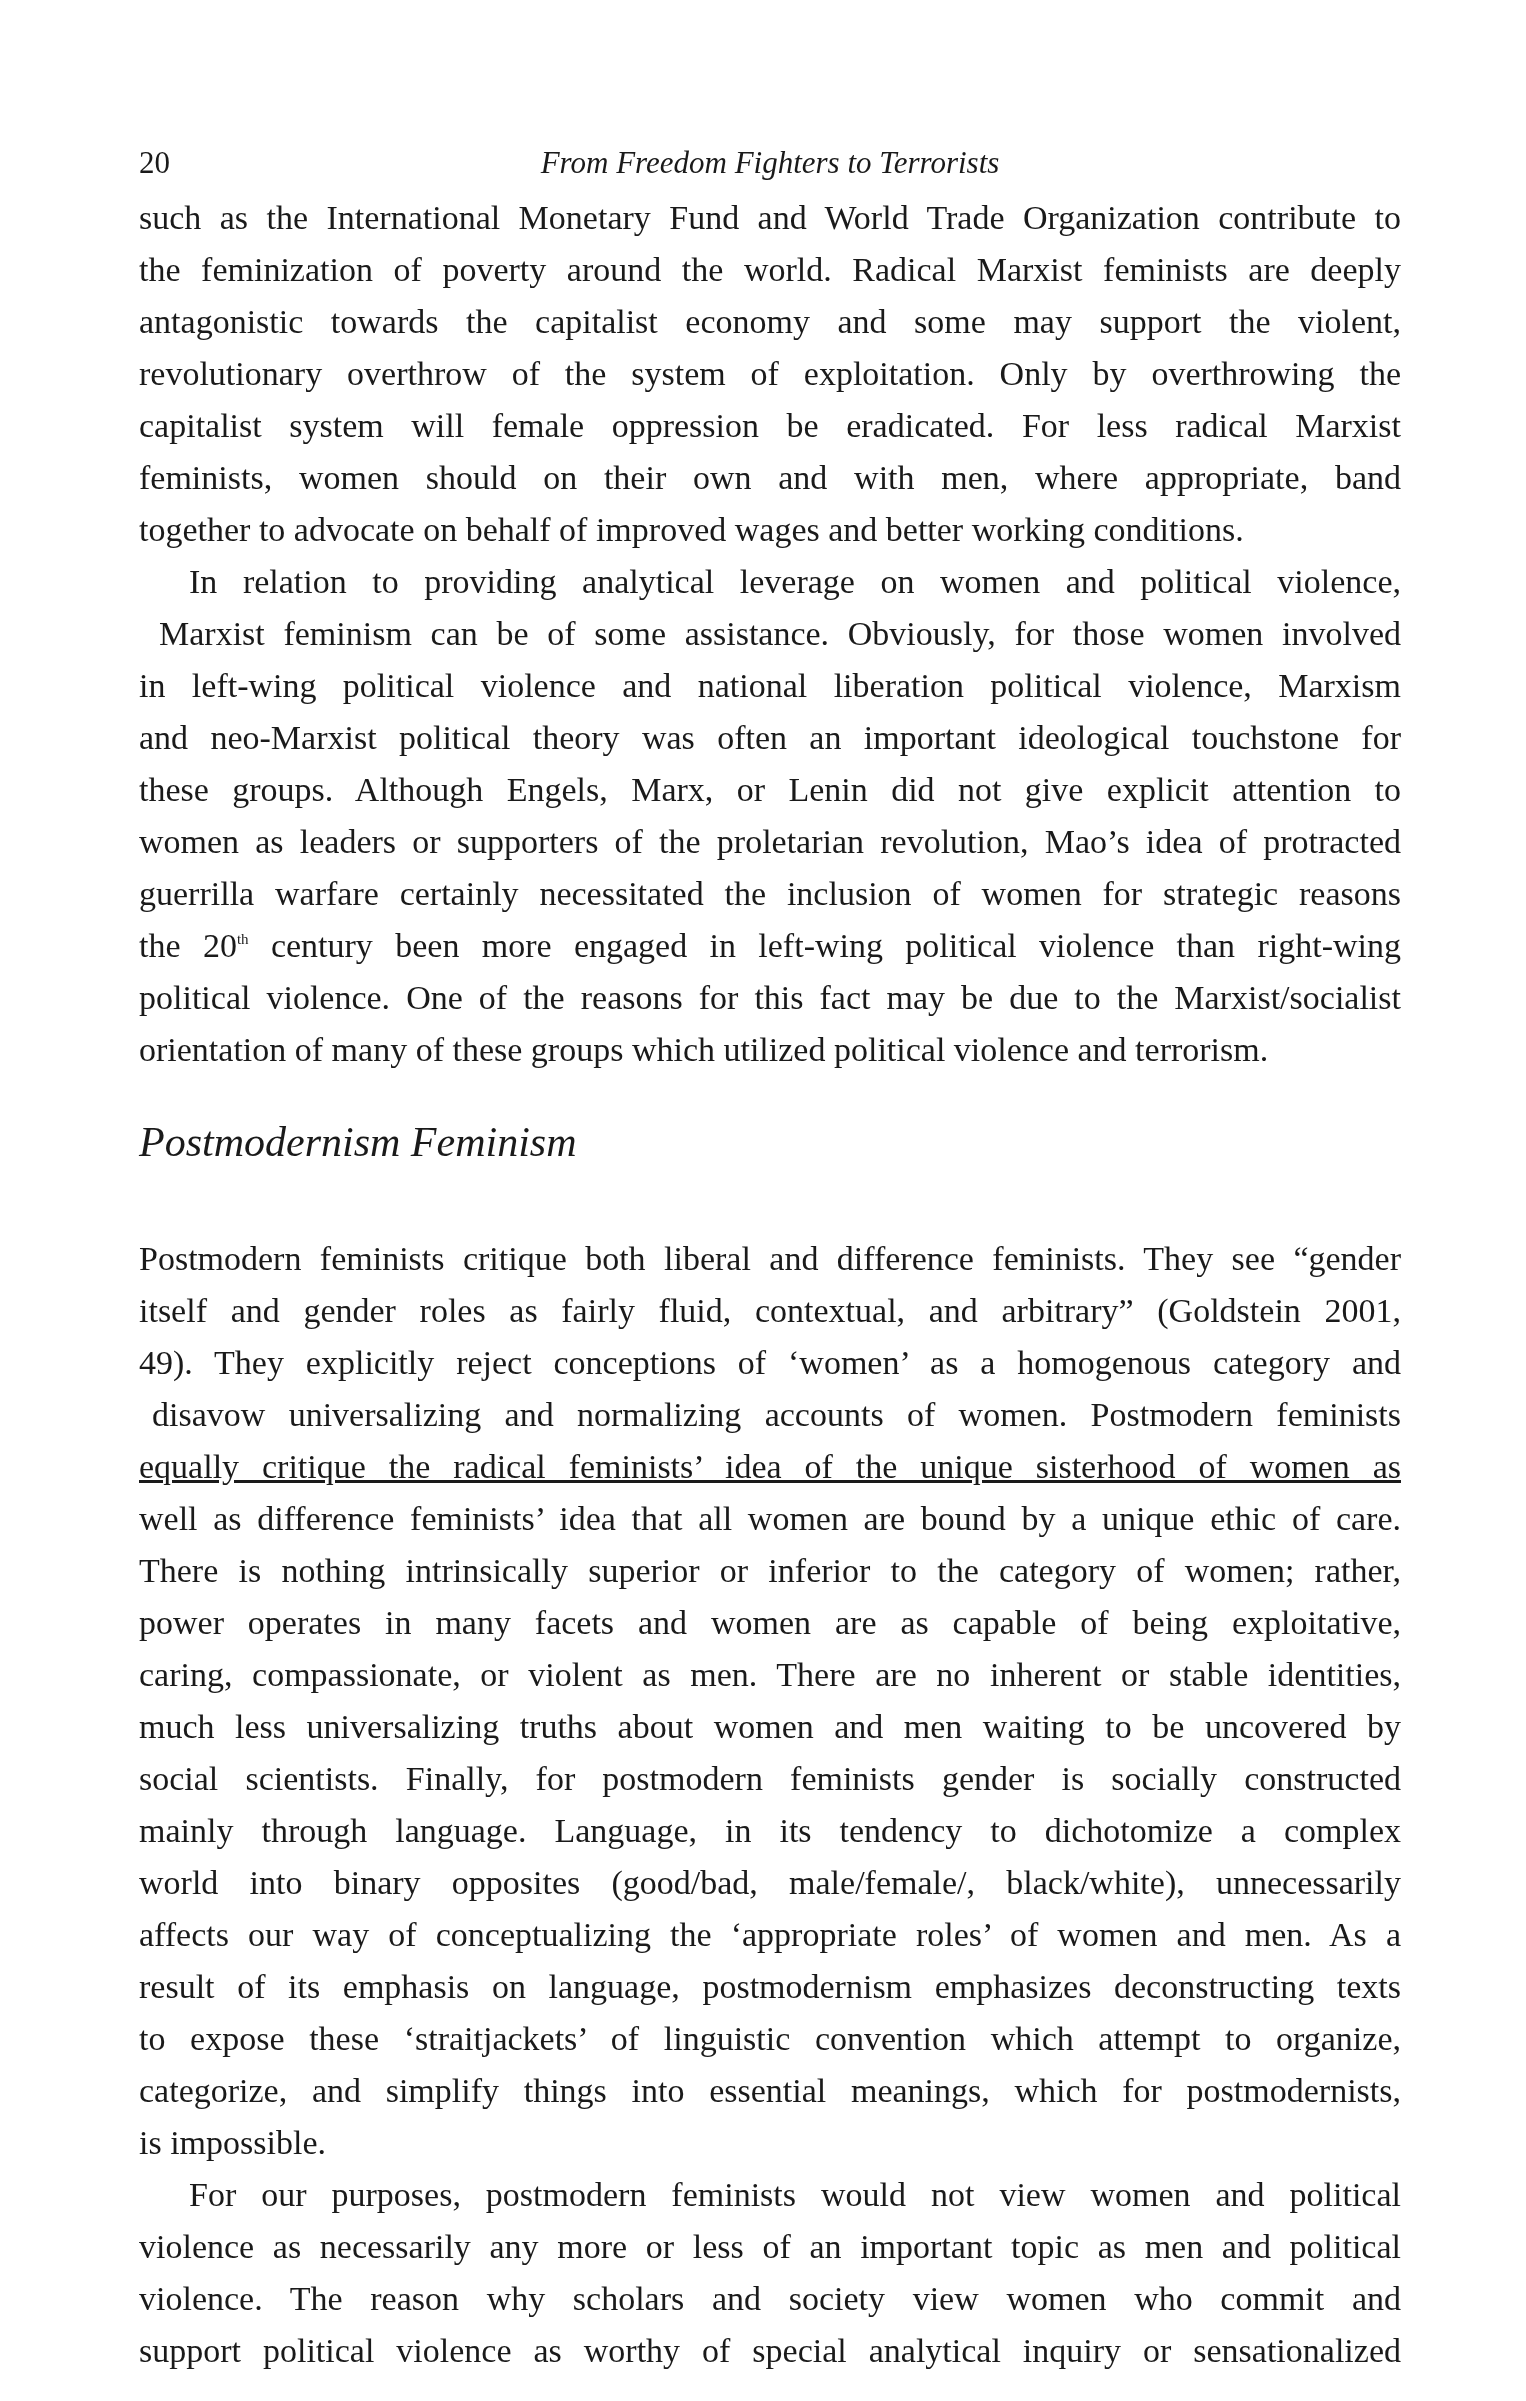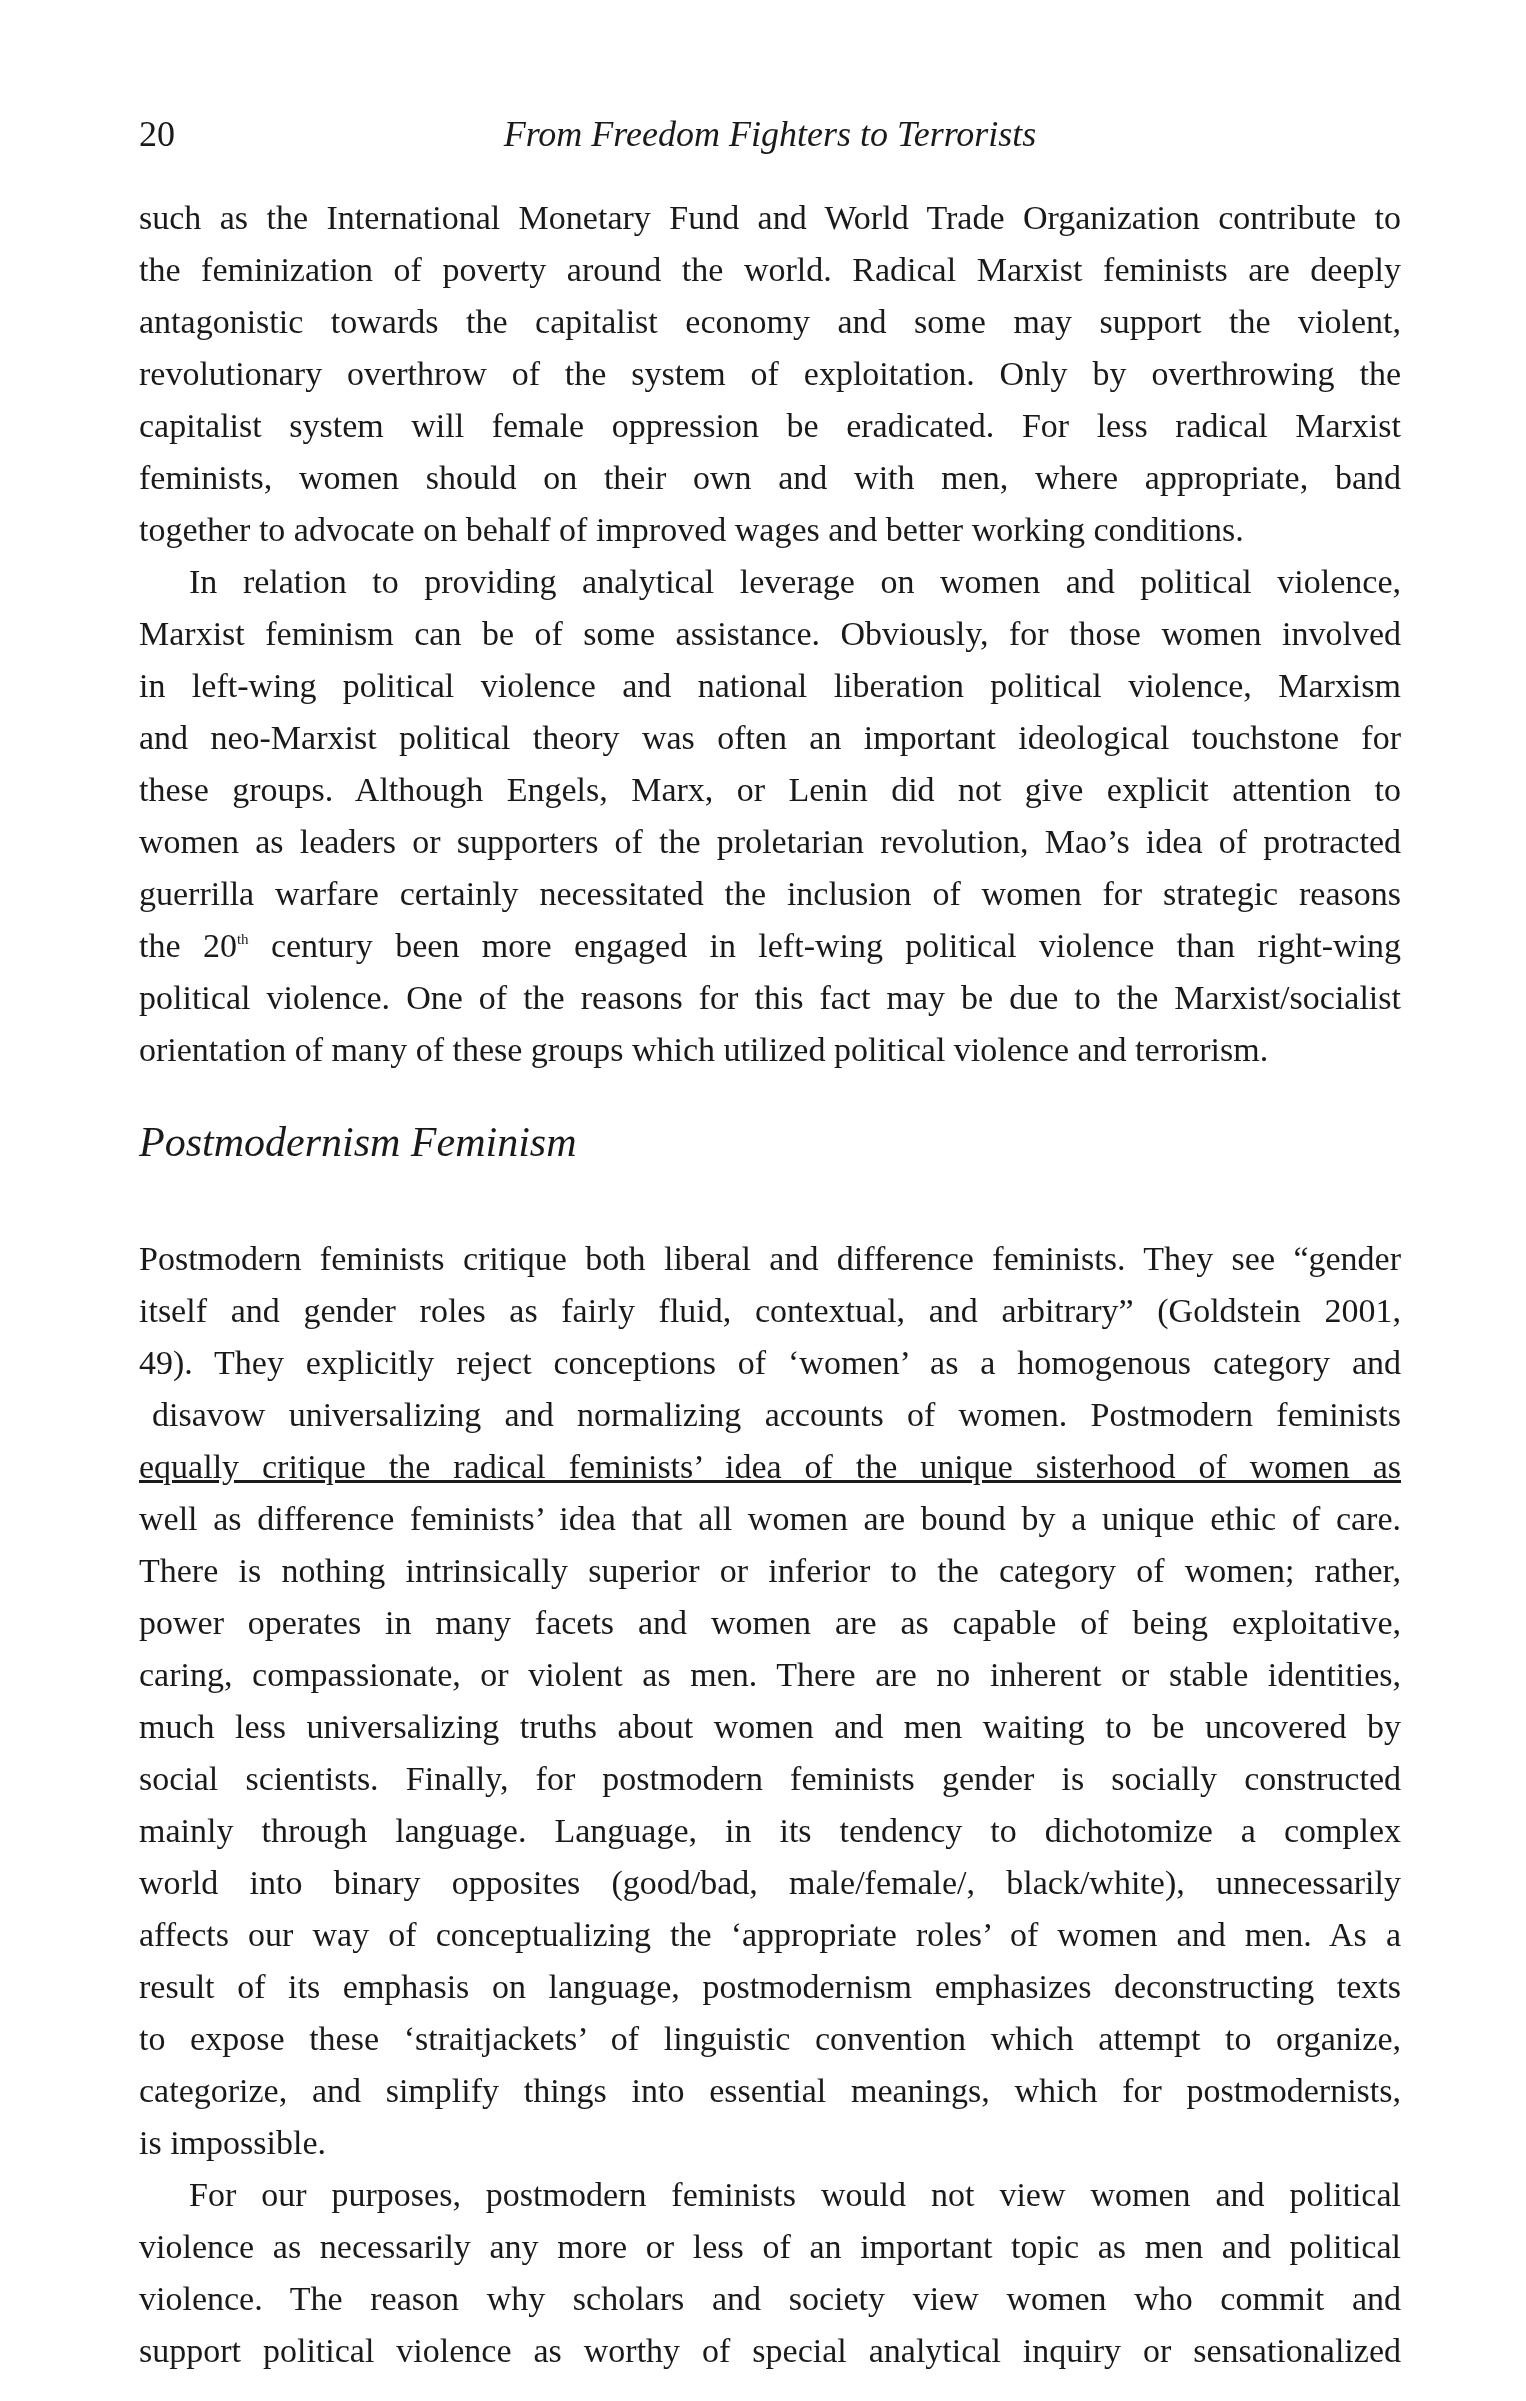--- a/index.html
+++ b/index.html
@@ -1,20 +1,20 @@
 <!DOCTYPE html>
 <html style="font-size:14.4px"><head>
 <meta charset="utf-8">
 <style>
   html, body { margin:0; padding:0; background:#ffffff; }
   body { width:1526px; height:2401px; position:relative; overflow:hidden;
          font-family:"Liberation Serif", "DejaVu Serif", serif; color:#1a1a1a; }
   .page { position:absolute; left:139px; top:0; width:1262px; }
-  .running-head { position:absolute; top:112px; left:0; width:1262px; height:45px;
-                  font-size:36px; line-height:45px; }
+  .running-head { position:absolute; top:140px; left:0; width:1262px; height:45px;
+                  font-size:31px; line-height:45px; }
   .page-number { position:absolute; left:0; top:0; }
   .running-title { position:absolute; left:0; width:100%; text-align:center; font-style:italic; }
   .body { position:absolute; top:192px; left:0; width:1262px; font-size:34px; line-height:52px; }
   p { margin:0; text-align:justify; text-align-last:left; }
   .line { display:block; text-align:justify; text-align-last:justify; white-space:nowrap; }
   .line.last { text-align-last:left; }
   .section-heading { font-style:italic; margin:0; height:52px; margin-top:40px; margin-bottom:65px; font-weight:normal; font-size:42px; line-height:52px; }
   sup { font-size:15px; line-height:0; vertical-align:12.6px; }
 </style>
 </head>
@@ -33,21 +33,21 @@
       <span class="line" style="display: block;">the feminization of poverty around the world. Radical Marxist feminists are deeply</span>
       <span class="line" style="display: block;">antagonistic towards the capitalist economy and some may support the violent,</span>
       <span class="line" style="display: block;">revolutionary overthrow of the system of exploitation. Only by overthrowing the</span>
       <span class="line" style="display: block;">capitalist system will female oppression be eradicated. For less radical Marxist</span>
       <span class="line" style="display: block;">feminists, women should on their own and with men, where appropriate, band</span>
       <span class="line last" style="display: block;">together to advocate on behalf of improved wages and better working conditions.</span>
     </p>
 
     <p>
       <span class="line" style="padding-left: 50px; display: block;">In relation to providing analytical leverage on women and political violence,</span>
-      <span class="line" style="display: block;">Marxist feminism can be of some assistance. Obviously, for those women involved</span>
+      <span class="line" style="display: block; margin-left: 20px;">Marxist feminism can be of some assistance. Obviously, for those women involved</span>
       <span class="line" style="display: block;">in left-wing political violence and national liberation political violence, Marxism</span>
       <span class="line" style="display: block;">and neo-Marxist political theory was often an important ideological touchstone for</span>
       <span class="line" style="display: block;">these groups. Although Engels, Marx, or Lenin did not give explicit attention to</span>
       <span class="line" style="display: block;">women as leaders or supporters of the proletarian revolution, Mao’s idea of protracted</span>
       <span class="line" style="display: block;">guerrilla warfare certainly necessitated the inclusion of women for strategic reasons</span>
       <span class="line" style="display: block;"><span>the 20</span><sup>th</sup><span> century been more engaged in left-wing political violence than right-wing</span></span>
       <span class="line" style="display: block;">political violence. One of the reasons for this fact may be due to the Marxist/socialist</span>
       <span class="line last" style="display: block;">orientation of many of these groups which utilized political violence and terrorism.</span>
     </p>
 

